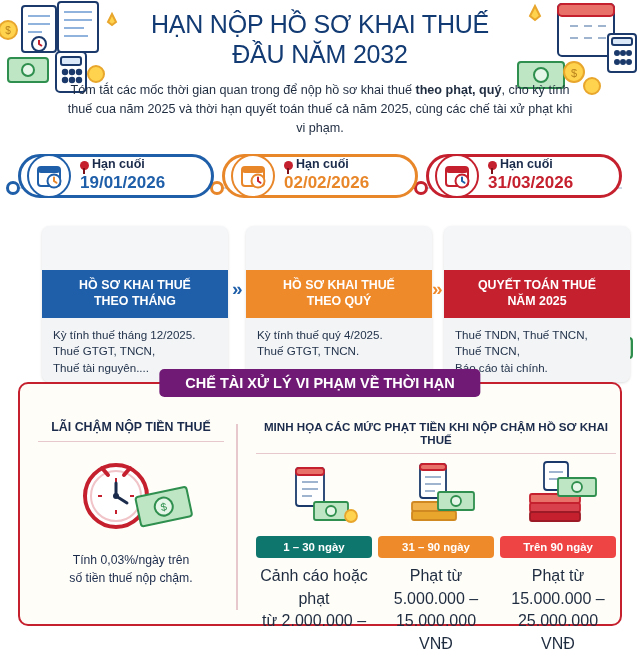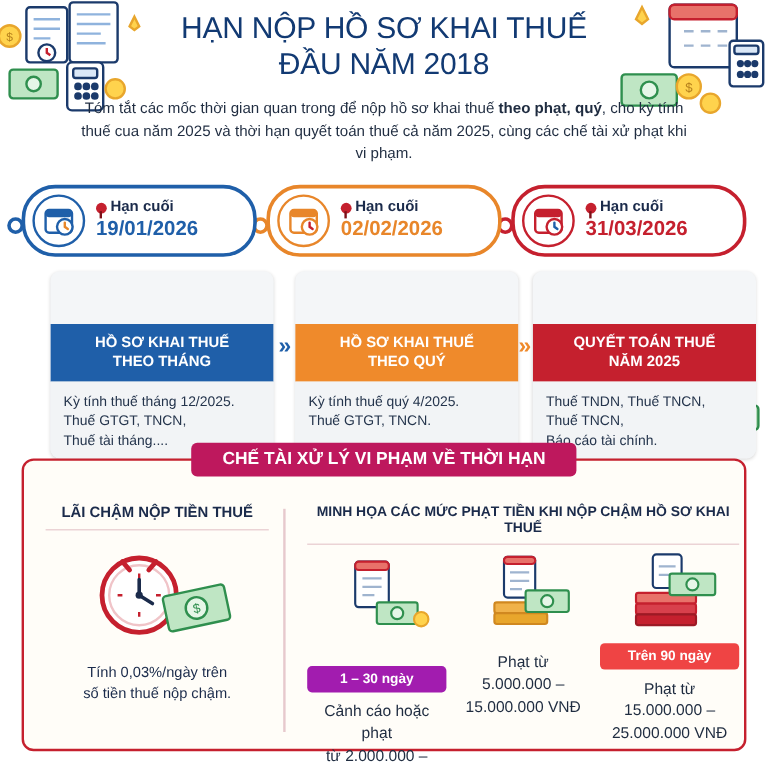--- a/index.html
+++ b/index.html
@@ -42,21 +42,21 @@
   .subtitle b { font-weight: bold; }
 
   
   .pill-row {
     position: relative;
     margin-top: 16px;
     height: 62px;
   }
   .pill {
     position: absolute;
-    height: 60px;
+    height: 44px;
     border-radius: 28px;
     background: #ffffff;
     display: flex;
     align-items: center;
     padding-left: 6px;
     padding-right: 16px;
   }
   .pill.blue   { border: 3px solid #1f5fa9; left: 18px;  width: 196px; }
   .pill.orange { border: 3px solid #e8862a; left: 222px; width: 196px; }
   .pill.red    { border: 3px solid #c5202e; left: 426px; width: 196px; }
@@ -152,21 +152,21 @@
     left: 18px; top: 382px;
     width: 604px; height: 244px;
     border: 2px solid #c5202e;
     border-radius: 10px;
     background: #fffdf8;
   }
   .panel-title {
     position: absolute;
     left: 50%; transform: translateX(-50%);
     top: -15px;
-    background: #be185d;
+    background: #701a75;
     color: #fff;
     font-size: 14.5px;
     font-weight: bold;
     padding: 6px 26px;
     border-radius: 5px;
     white-space: nowrap;
   }
   .panel-left {
     position: absolute;
     left: 18px; top: 36px;
@@ -217,26 +217,26 @@
   }
   .tier { width: 116px; text-align: center; position: relative; }
   .tier-art { height: 78px; position: relative; }
   .tier-badge {
     color: #fff;
     font-size: 11.4px;
     font-weight: bold;
     border-radius: 4px;
     padding: 5px 4px;
   }
-  .tier.t1 .tier-badge { background: #a21caf; margin-top: 19px; }
+  .tier.t1 .tier-badge { background: #0f766e; }
   .tier.t2 .tier-badge { background: #ef8a2b; }
   .tier.t3 .tier-badge { background: #ef4444; }
   .tier-text {
     margin-top: 7px;
-    font-size: 13px;
+    font-size: 16px;
     line-height: 1.42;
     color: #1f2c40;
   }
 
   .pin {
     width: 9px; height: 9px; border-radius: 50%;
     background: #c5202e; display: inline-block; position: relative;
   }
   .pin::after {
     content: ""; position: absolute; left: 3px; top: 7px;
@@ -333,21 +333,21 @@
       <rect x="6" y="4" width="46" height="36" rx="4" fill="#fff"></rect>
       <rect x="6" y="4" width="46" height="9" rx="4" fill="#e8726a" stroke="#c5202e"></rect>
       <path d="M15 22h6M26 22h6M37 22h6M15 32h6M26 32h6M37 32h6" stroke="#9fb4cf"></path>
     </g>
   </svg>
 </div>
 
 <div class="header">
   <div class="title">
     <div>HẠN NỘP HỒ SƠ KHAI THUẾ</div>
-    <div>ĐẦU NĂM 2018</div>
+    <div>ĐẦU NĂM 2032</div>
   </div>
   <div class="subtitle">
     <span>Tóm tắt các mốc thời gian quan trong để nộp hồ sơ khai thuế </span><b>theo phạt, quý</b><span>, cho kỳ tính thuế cua năm 2025 và thời hạn quyết toán thuế cả năm 2025, cùng các chế tài xử phạt khi vi phạm.</span>
   </div>
 </div>
 
 <div class="pill-row">
   <div class="conn-line" style="left:14px;width:200px;"></div>
   <div class="conn-line" style="left:218px;width:200px;"></div>
   <div class="conn-line" style="left:422px;width:200px;"></div>
@@ -414,21 +414,21 @@
   <div class="card c1">
     <div class="card-head">
       <div>
         <div>HỒ SƠ KHAI THUẾ</div>
         <div>THEO THÁNG</div>
       </div>
     </div>
     <div class="card-body">
       <div>Kỳ tính thuế tháng 12/2025.</div>
       <div>Thuế GTGT, TNCN,</div>
-      <div>Thuế tài tháng....</div>
+      <div>Thuế tài nguyên....</div>
     </div>
   </div>
 
   <div class="arrow a1">»</div>
 
   <div class="card c2">
     <div class="card-head">
       <div>
         <div>HỒ SƠ KHAI THUẾ</div>
         <div>THEO QUÝ</div>
@@ -518,20 +518,21 @@
               <rect x="42" y="6" width="26" height="34" rx="3" fill="#fff"></rect>
               <rect x="42" y="6" width="26" height="6" rx="3" fill="#e8726a" stroke="#c5202e"></rect>
               <path d="M47 19h16M47 26h16M47 33h10" stroke="#9fb4cf"></path>
               <rect x="34" y="44" width="44" height="9" rx="2" fill="#f0b24a" stroke="#d08820"></rect>
               <rect x="34" y="53" width="44" height="9" rx="2" fill="#e8a62c" stroke="#d08820"></rect>
               <rect x="60" y="34" width="36" height="18" rx="2" fill="#bfe6c4" stroke="#2f8f4e"></rect>
               <circle cx="78" cy="43" r="5" fill="#e6f6e8" stroke="#2f8f4e"></circle>
             </g>
           </svg>
         </div>
+        <div class="tier-badge">31 – 90 ngày</div>
         <div class="tier-text">
           <div>Phạt từ</div>
           <div>5.000.000 –</div>
           <div>15.000.000 VNĐ</div>
         </div>
       </div>
 
       <div class="tier t3">
         <div class="tier-art">
           <svg width="116" height="78" viewBox="0 0 116 78">

